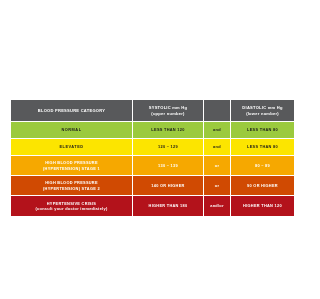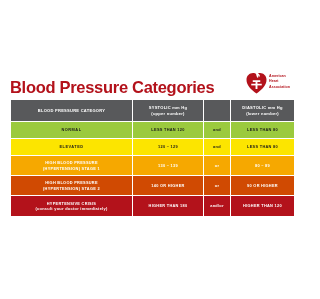--- a/index.html
+++ b/index.html
@@ -112,37 +112,20 @@
 
   tr.r-normal td.cat, tr.r-elevated td.cat { letter-spacing: 0.5px; }
 
   .cat-2line { line-height: 1.5; }
 </style>
 </head>
 <body>
 
 <div class="page">
 
-  <div class="header">
-    <div class="title">Blood Pressure Categories</div>
-
-    <div class="logo">
-      <svg class="logo-mark" viewBox="0 0 42 48">
-        <path d="M21 47C9 38.5 1 30 1 19.5 1 11.5 7 6 14 6c3.4 0 6 1.3 7 2.6C22 7.3 24.6 6 28 6c7 0 13 5.5 13 13.5C41 30 33 38.5 21 47z" fill="#b3121b"></path>
-        <path d="M20.5 10c-1.2-3 0.3-6.2 3-8-0.6 3 0.4 4.6 2.2 6.2 2 1.8 2.6 4 1.6 6.2-0.5-1.6-1.4-2.6-2.6-3.2 0.6 2 0.2 3.6-1.2 4.8-1.4-1.4-2.4-3.4-3-6z" fill="#ffffff"></path>
-        <path d="M13.5 20.5h15v3.4h-5.6V38h-3.8V23.9h-5.6z" fill="#ffffff"></path>
-        <path d="M10.5 27.5h21v3.3h-21z" fill="#ffffff"></path>
-      </svg>
-      <div class="logo-text">
-        <div>American</div>
-        <div>Heart</div>
-        <div>Association</div>
-      </div>
-    </div>
-  </div>
 
   <table class="bp-table">
     <colgroup>
       <col class="c-cat">
         <col class="c-sys">
         <col class="c-conj">
         <col class="c-dia">
     </colgroup>
     <thead>
       <tr class="hdr">

